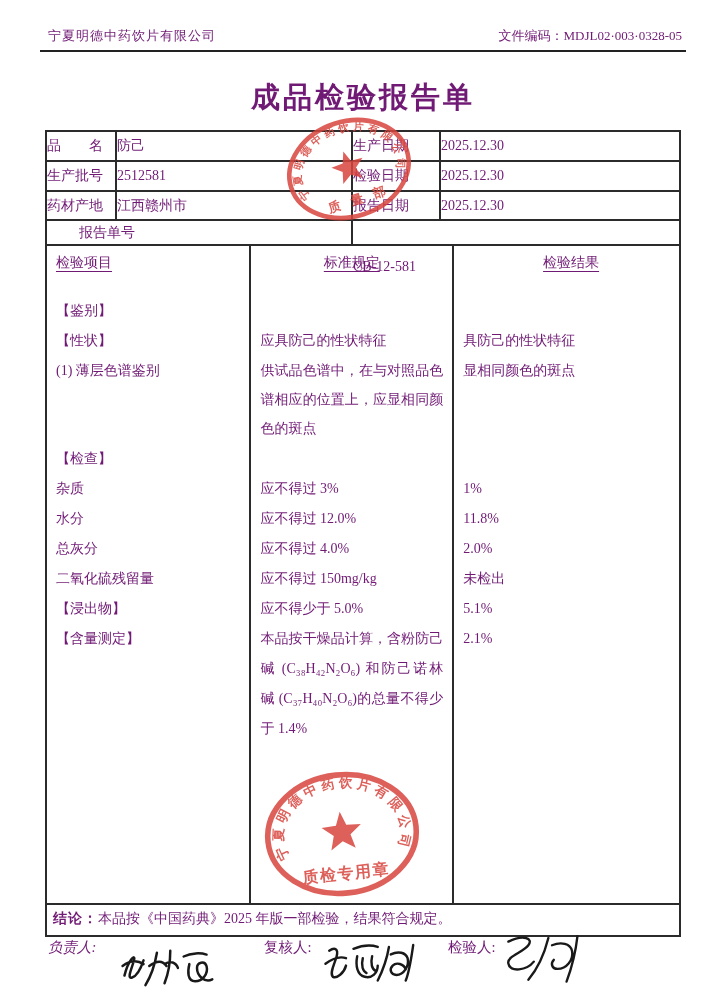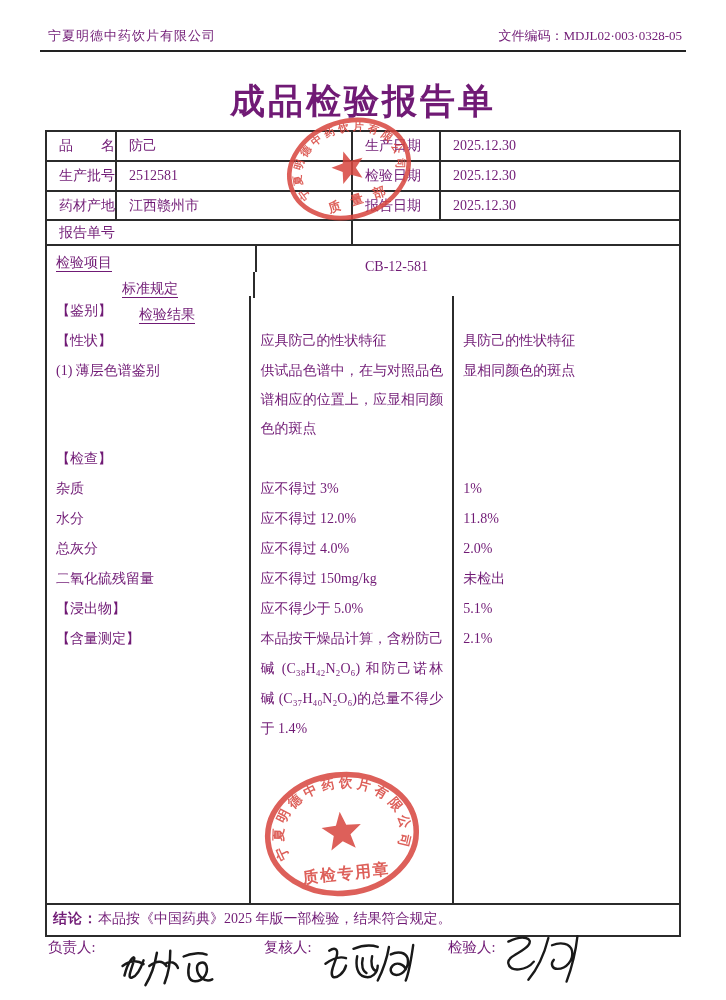--- a/index.html
+++ b/index.html
@@ -7,48 +7,48 @@
     position:relative;width:726px;height:1000px;background:#ffffff;
     font-family:"Liberation Serif", serif;color:#701a75;overflow:hidden;
     margin:0 auto;
   }
   
   .hdr-company{position:absolute;left:48px;top:27px;font-size:13px;letter-spacing:1px;}
   .hdr-code{position:absolute;right:44px;top:27px;font-size:13px;}
   .hdr-rule{position:absolute;left:40px;right:40px;top:50px;height:2px;background:#222;}
   .doc-title{
     position:absolute;left:0;right:0;top:78px;text-align:center;
-    font-size:35px;font-weight:bold;letter-spacing:3px;
+    font-size:29px;font-weight:bold;letter-spacing:3px;
   }
   
   .info-table{
     position:absolute;left:45px;top:130px;width:636px;height:116px;
     box-sizing:border-box;border:2px solid #2b2b2b;
     display:grid;grid-template-columns:70px 236px 88px 238px;
     grid-template-rows:30px 30px 29px 23px;font-size:14px;
   }
   .it-cell{box-sizing:border-box;border-right:2px solid #2b2b2b;border-bottom:2px solid #2b2b2b;
-    padding-left:12px;display:flex;align-items:center;white-space:nowrap;overflow:visible;}
+    padding-left:0;display:flex;align-items:center;white-space:nowrap;overflow:visible;}
   .it-cell.last-col{border-right:none;}
   .it-cell.last-row{border-bottom:none;}
   .it-cell.no-right{border-right:none;}
-  .span2a{grid-column:1 / span 2;}
+  .span2a{grid-column:1 / span 2;margin-left:32px;}
   .span2b{grid-column:3 / span 2;margin-top:46px;}
   
   .main-table{
     position:absolute;left:45px;top:246px;width:636px;height:659px;
     box-sizing:border-box;border:2px solid #2b2b2b;border-top:none;
     font-size:14px;
   }
   .mt-row{display:flex;}
   .mc{box-sizing:border-box;}
   .c1{width:210px;border-right:2px solid #2b2b2b;padding-left:9px;}
   .c2{width:208px;border-right:2px solid #2b2b2b;padding:0 9px;}
   .c3{width:231px;padding-left:9px;}
-  .h50{height:50px;flex-direction:column;}
+  .h50{height:50px;}
   .h30{height:30px;line-height:30px;}
   .h88{height:88px;line-height:29px;}
   .h95{height:95px;line-height:30px;}
   .hfill{height:186px;}
   .colhead{display:inline-block;margin-top:8px;text-decoration:underline;text-underline-offset:4px;}
   .c2.center,.c3.center{text-align:center;}
   .just{text-align:justify;}
   .topline{line-height:29px;}
   
   .conclusion{
@@ -167,21 +167,21 @@
       <div class="mc c1"></div>
       <div class="mc c2"></div>
       <div class="mc c3"></div>
     </div>
   </div>
 
   <div class="conclusion">
     <b>结论：</b><span>本品按《中国药典》2025 年版一部检验，结果符合规定。</span>
   </div>
 
-  <div class="sig-label" style="left:48px;">负责人:</div>
+  <div class="sig-label" style="left:48px;font-style:italic;">负责人:</div>
   <div class="sig-label" style="left:264px;">复核人:</div>
   <div class="sig-label" style="left:448px;">检验人:</div>
 
   <svg class="sig-svg" style="left:113px;top:938px;" width="105" height="58" viewBox="0 0 110 58" aria-label="张林艺">
     <path d="M12 38 C16 22 24 14 22 22 C20 30 14 42 20 40 C26 38 30 28 32 22 M10 28 C18 22 26 22 32 26"></path>
     <path d="M46 14 C44 26 40 38 34 48 M38 28 C46 22 52 22 56 28 M60 12 C60 24 58 36 54 46 M54 26 C60 22 66 24 68 30"></path>
     <path d="M74 18 C82 14 92 14 98 16 M80 26 C78 34 78 44 86 44 C94 44 100 36 98 28 C96 22 88 24 88 30 C88 38 96 46 104 42"></path>
   </svg>
 
   <svg class="sig-svg" style="left:318px;top:932px;" width="112" height="56" viewBox="0 0 120 56" aria-label="任丽娟">

